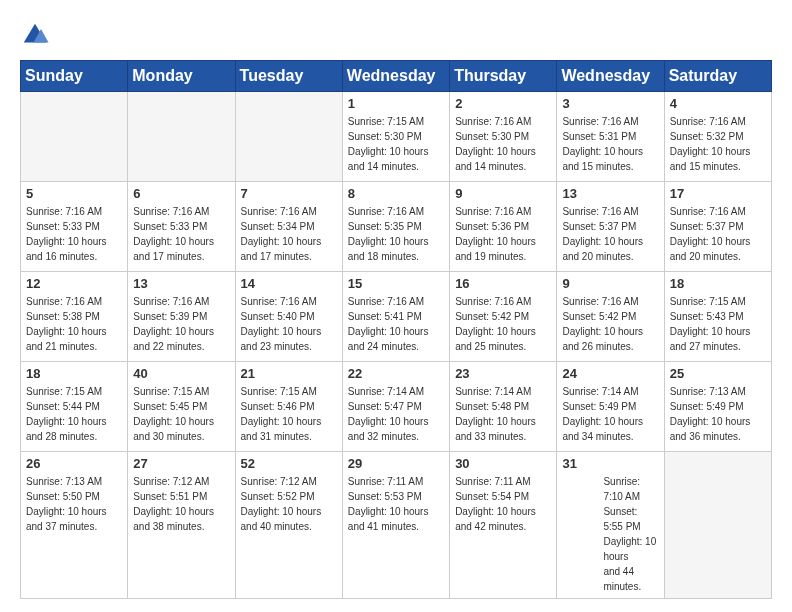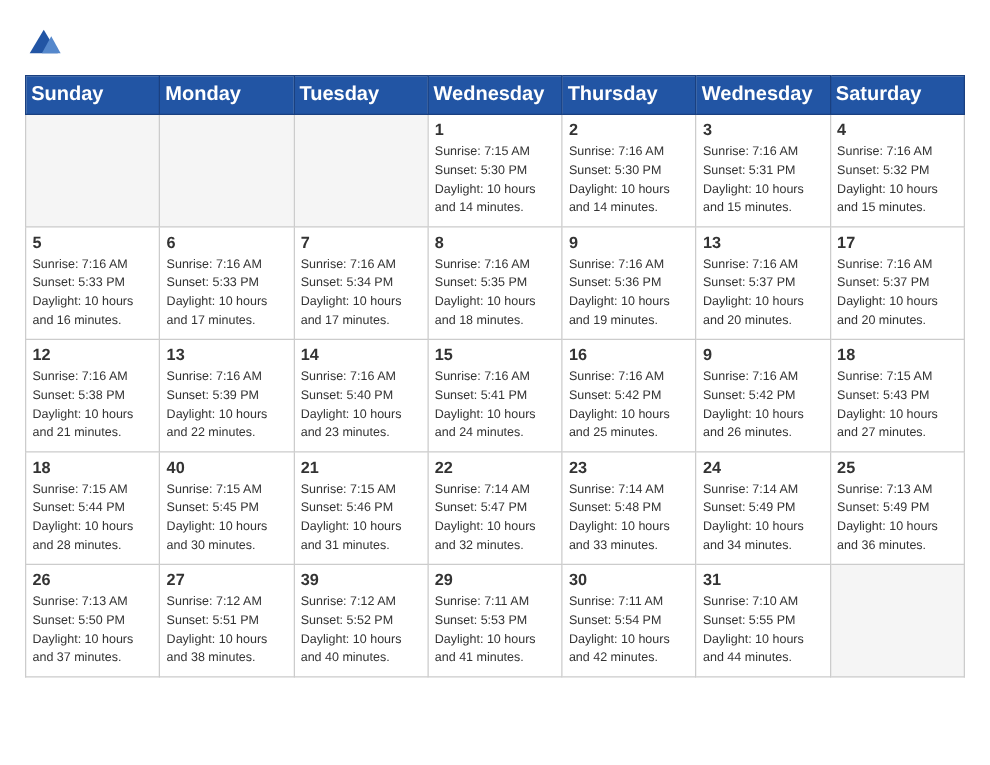--- a/index.html
+++ b/index.html
@@ -313,21 +313,21 @@
 and 37 minutes.</div>
         </td>
         <td>
           <span class="day-number">27</span>
           <div class="day-info" style="white-space: pre-line;">Sunrise: 7:12 AM
 Sunset: 5:51 PM
 Daylight: 10 hours
 and 38 minutes.</div>
         </td>
         <td>
-          <span class="day-number">39</span>
+          <span class="day-number">52</span>
           <div class="day-info" style="white-space: pre-line;">Sunrise: 7:12 AM
 Sunset: 5:52 PM
 Daylight: 10 hours
 and 40 minutes.</div>
         </td>
         <td>
           <span class="day-number">29</span>
           <div class="day-info" style="white-space: pre-line;">Sunrise: 7:11 AM
 Sunset: 5:53 PM
 Daylight: 10 hours
@@ -335,21 +335,21 @@
         </td>
         <td>
           <span class="day-number">30</span>
           <div class="day-info" style="white-space: pre-line;">Sunrise: 7:11 AM
 Sunset: 5:54 PM
 Daylight: 10 hours
 and 42 minutes.</div>
         </td>
         <td>
           <span class="day-number">31</span>
-          <div class="day-info" style="white-space: pre-line;">Sunrise: 7:10 AM
+          <div class="day-info" style="white-space: pre-line; margin-left: 41px;">Sunrise: 7:10 AM
 Sunset: 5:55 PM
 Daylight: 10 hours
 and 44 minutes.</div>
         </td>
         <td class="empty"></td>
       </tr>
     </tbody>
 </table>
 
 </body></html>

